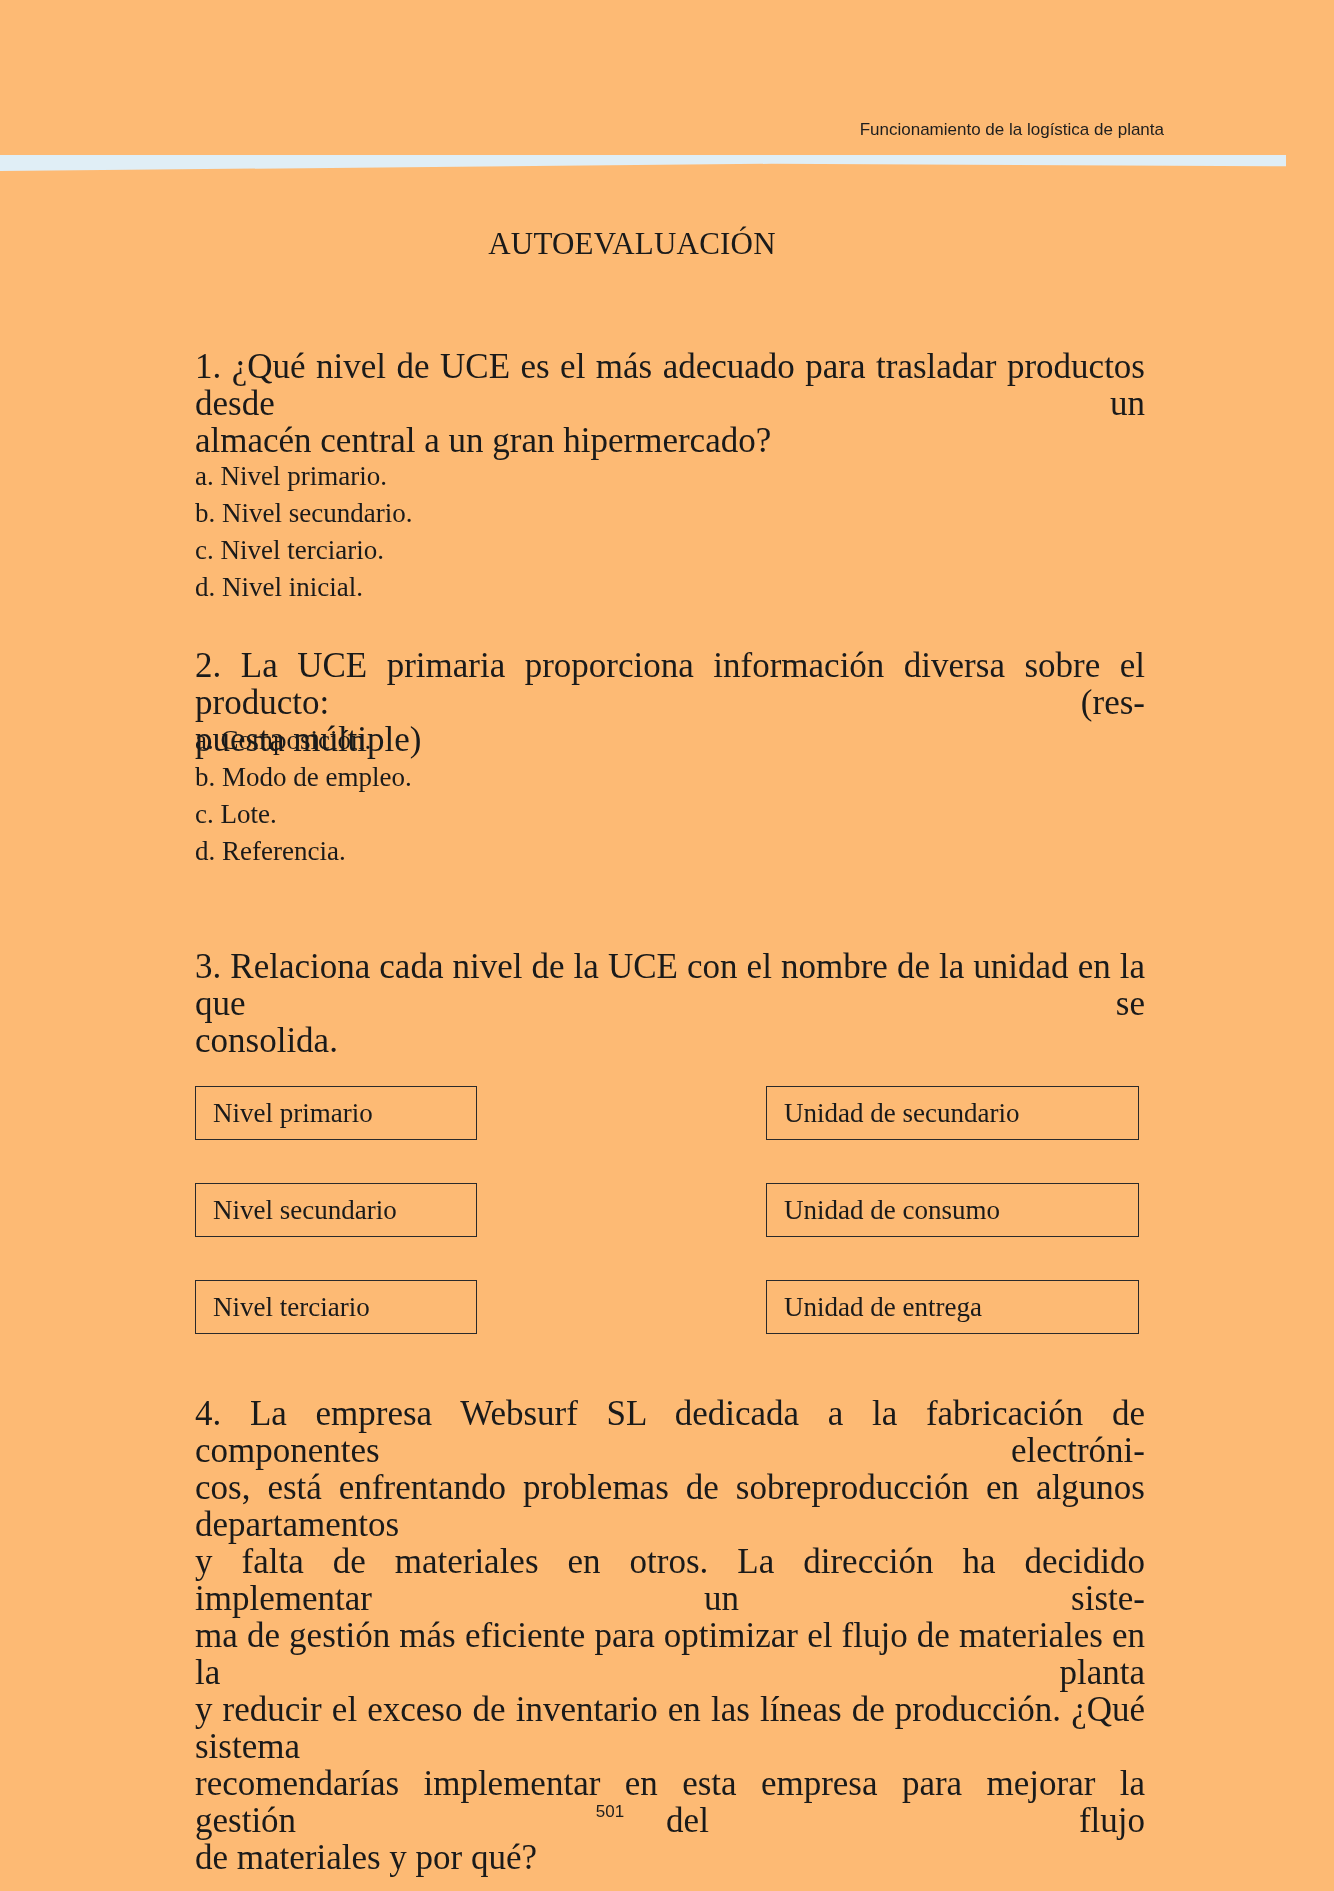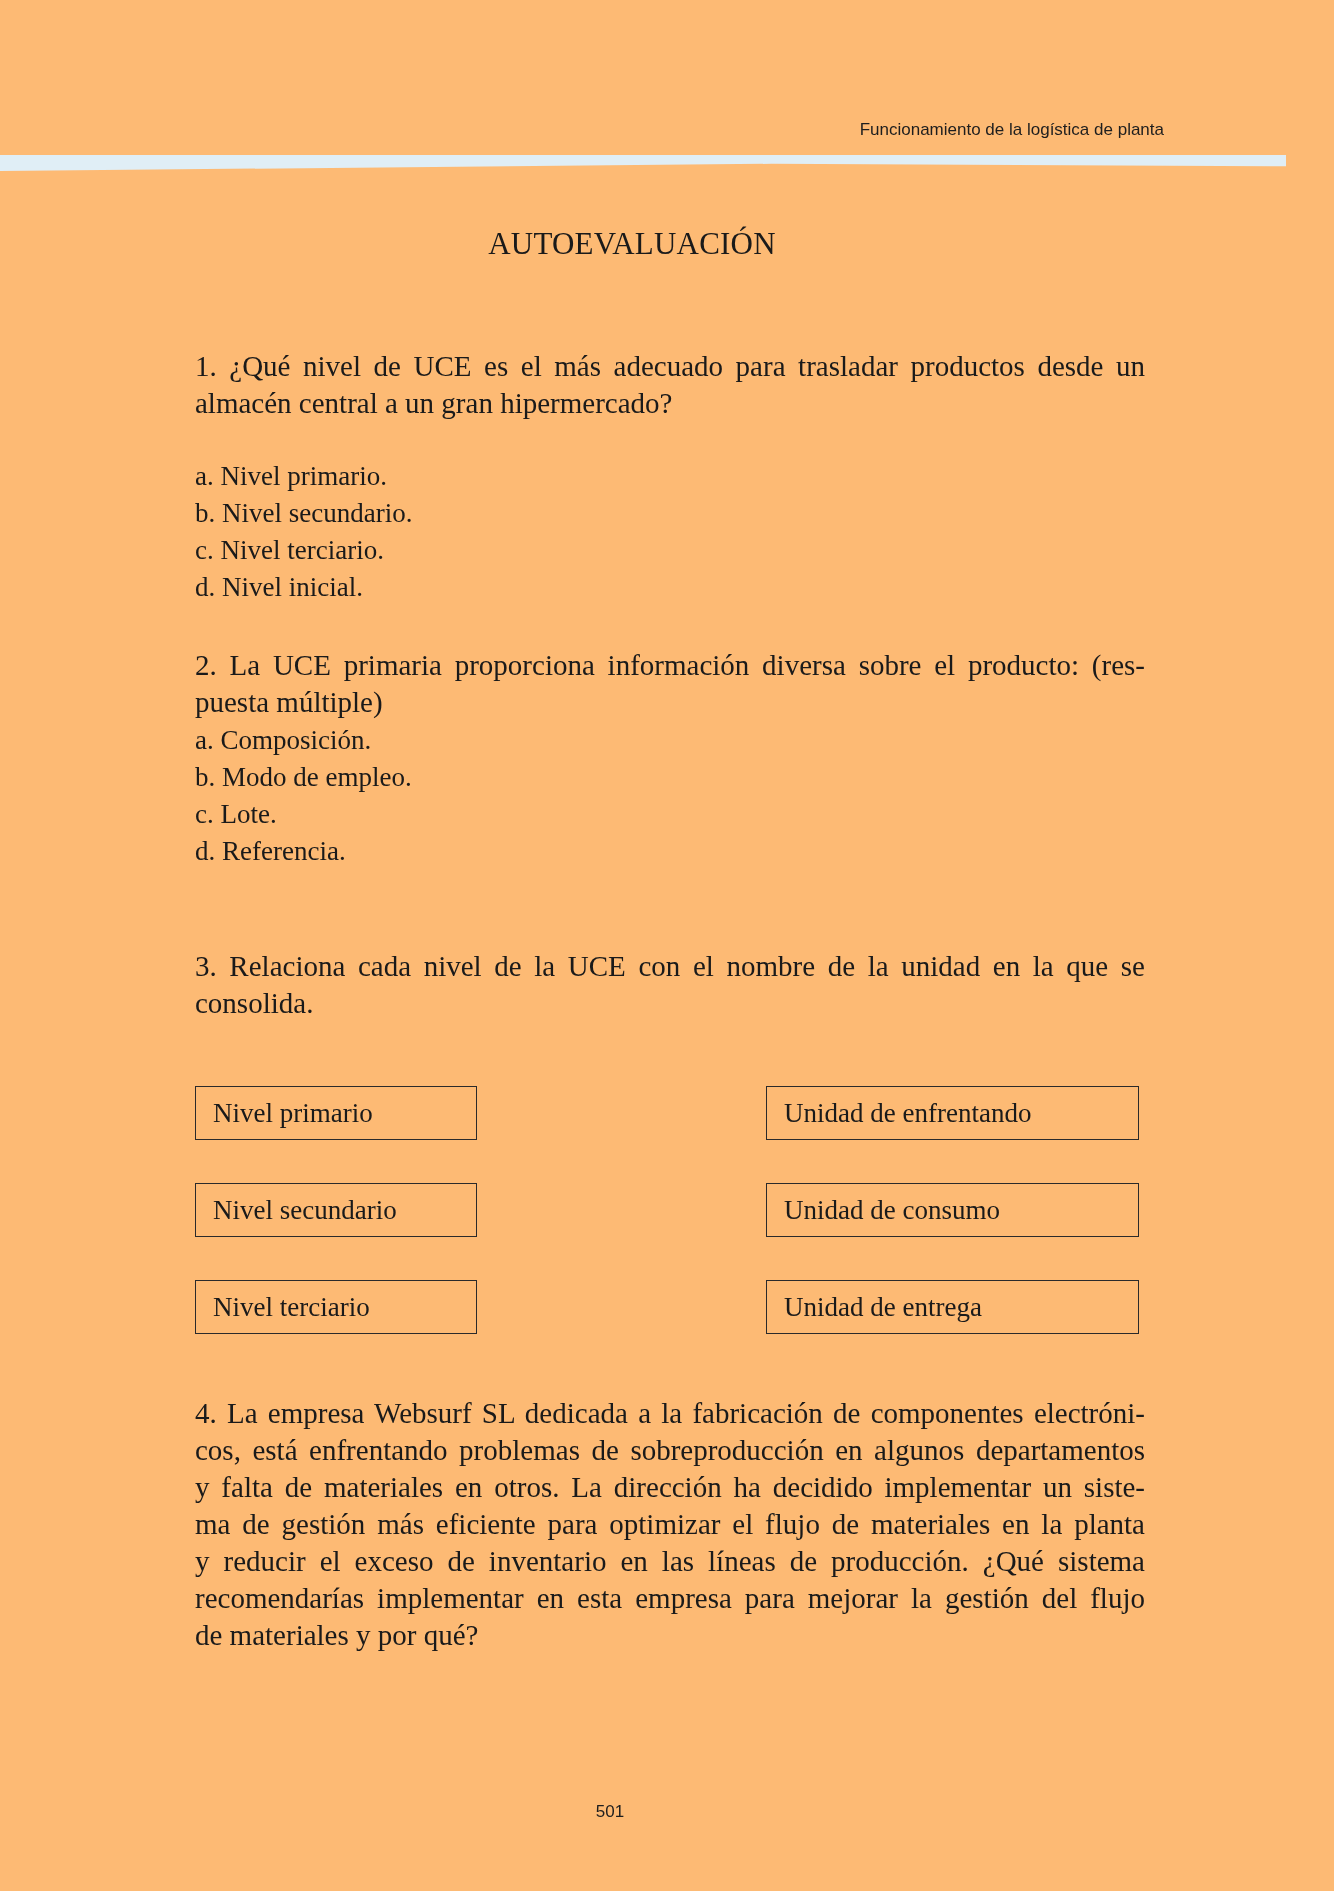--- a/index.html
+++ b/index.html
@@ -14,21 +14,21 @@
     position: absolute; left: 0; top: 155px; width: 1286px; height: 16px;
     background: #e0eef6;
     clip-path: polygon(0 0, 100% 0, 100% 70%, 60% 55%, 0 100%);
   }
   .title {
     position: absolute; left: 0; width: 1264px; top: 226px; text-align: center;
     font-family: "Liberation Serif", serif; font-size: 31px; color: #1a1a1a; letter-spacing: 0.2px;
   }
   .para {
     position: absolute; left: 195px; width: 950px;
-    font-family: "Liberation Serif", serif; font-size: 29px; line-height: 37px; color: #1a1a1a;
+    font-family: "Liberation Serif", serif; font-size: 35px; line-height: 37px; color: #1a1a1a;
     text-align: justify; margin: 0;
   }
   .para .line { display: block; text-align: justify; text-align-last: justify; white-space: nowrap; }
   .para .line.last { text-align-last: left; }
   .opts { position: absolute; left: 195px; margin: 0; padding: 0; list-style: none;
     font-family: "Liberation Serif", serif; font-size: 27px; line-height: 37px; color: #1a1a1a; }
   .box {
     position: absolute; height: 54px; border: 1px solid #2a2a2a; box-sizing: border-box;
     font-family: "Liberation Serif", serif; font-size: 27px; color: #1a1a1a;
     padding-left: 17px; line-height: 52px; white-space: nowrap;
@@ -73,21 +73,21 @@
 
   <div class="para" style="top:948px;">
     <span class="line" style="white-space: normal;">3. Relaciona cada nivel de la UCE con el nombre de la unidad en la que se</span>
     <span class="line last">consolida.</span>
   </div>
 
   <div class="box left" style="top:1086px;">Nivel primario</div>
   <div class="box left" style="top:1183px;">Nivel secundario</div>
   <div class="box left" style="top:1280px;">Nivel terciario</div>
 
-  <div class="box right" style="top:1086px;">Unidad de enfrentando</div>
+  <div class="box right" style="top:1086px;">Unidad de secundario</div>
   <div class="box right" style="top:1183px;">Unidad de consumo</div>
   <div class="box right" style="top:1280px;">Unidad de entrega</div>
 
   <div class="para" style="top:1395px;">
     <span class="line" style="white-space: normal;">4. La empresa Websurf SL dedicada a la fabricación de componentes electróni-</span>
     <span class="line" style="white-space: normal;">cos, está enfrentando problemas de sobreproducción en algunos departamentos</span>
     <span class="line" style="white-space: normal;">y falta de materiales en otros. La dirección ha decidido implementar un siste-</span>
     <span class="line" style="white-space: normal;">ma de gestión más eficiente para optimizar el flujo de materiales en la planta</span>
     <span class="line" style="white-space: normal;">y reducir el exceso de inventario en las líneas de producción. ¿Qué sistema</span>
     <span class="line" style="white-space: normal;">recomendarías implementar en esta empresa para mejorar la gestión del flujo</span>

